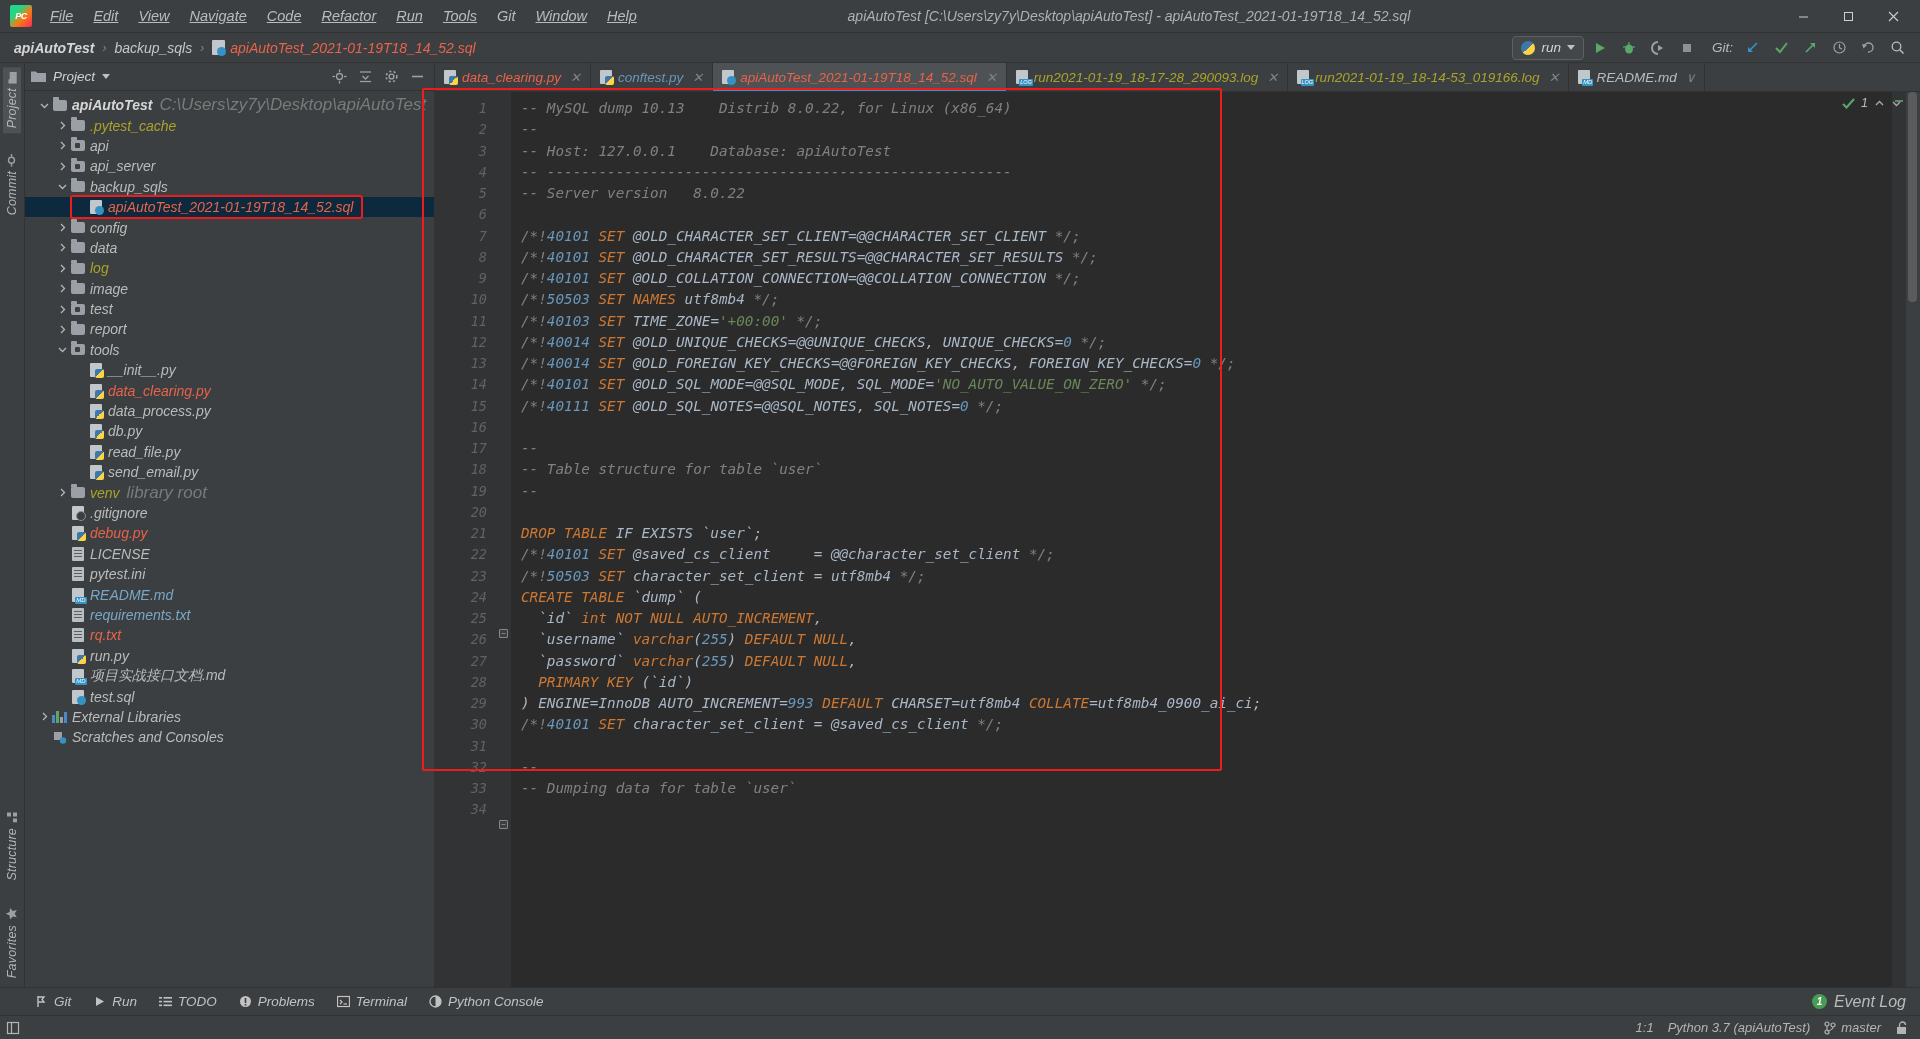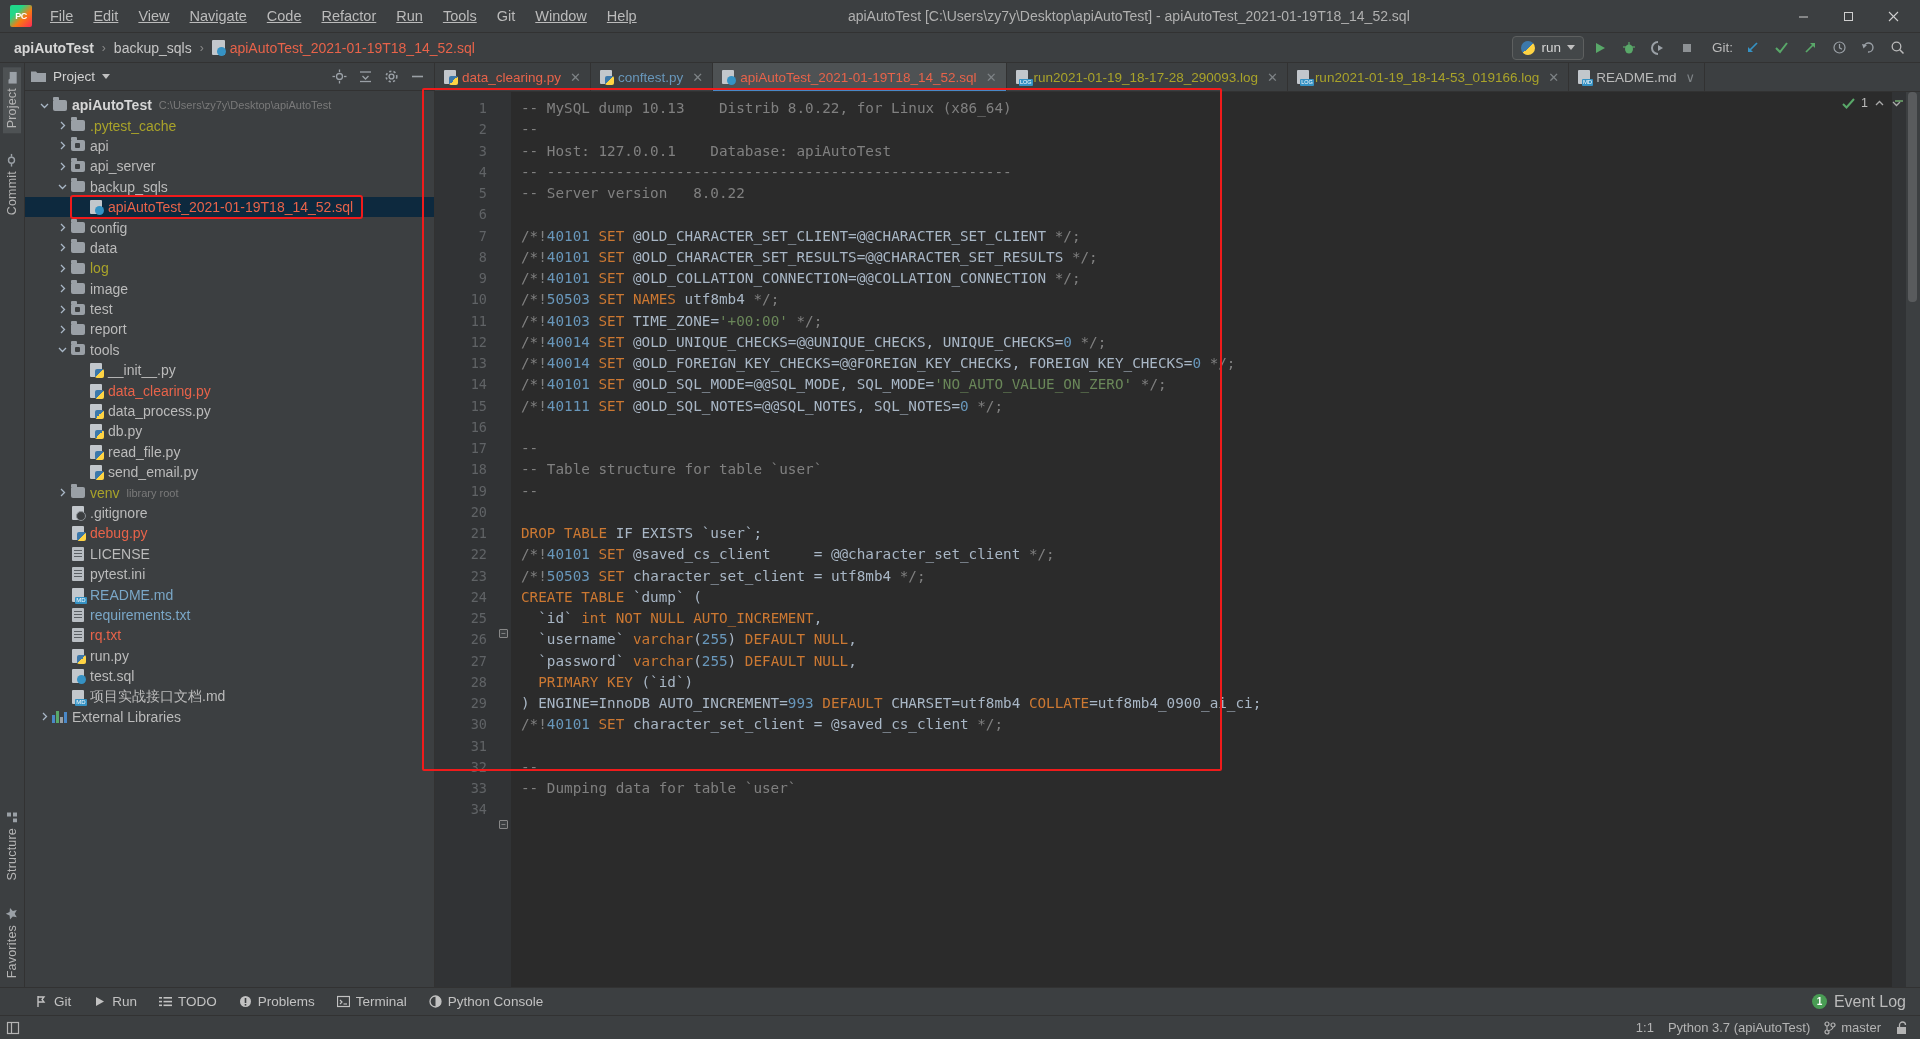--- a/index.html
+++ b/index.html
@@ -3,21 +3,21 @@
 <meta charset="utf-8">
 <style>
   * { box-sizing: border-box; margin: 0; padding: 0; }
   html, body {
     width: 1920px; height: 1039px;
     background: #3c3f41;
     font-family: "Liberation Sans", sans-serif;
     color: #bbbbbb;
     overflow: hidden;
   }
-  .app { width: 1920px; height: 1039px; display: flex; flex-direction: column; background:#c2410c; }
+  .app { width: 1920px; height: 1039px; display: flex; flex-direction: column; background:#c2410c;font-style:italic; }
 
   
   .titlebar {
     height: 33px; background:#3c3f41; display:flex; align-items:center;
     border-bottom:1px solid #323232; flex:none;
   }
   .pc-logo{
     width:22px;height:22px;margin:0 8px 0 10px;border-radius:2px;
     background:linear-gradient(135deg,#21d789 0%,#21d789 30%,#f97a12 60%,#fe2857 100%);
     position:relative; display:flex;align-items:center;justify-content:center;
@@ -92,21 +92,21 @@
   .tree{ flex:1; overflow:hidden; padding-top:4px; font-size:14px; }
   .row{ height:20.4px;display:flex;align-items:center;white-space:nowrap;padding-right:6px; }
   .row.selected{ background:#0d293e; }
   .arrow{ width:14px;flex:none;display:flex;align-items:center;justify-content:center;color:#a9b7c6;font-size:9px; }
   .arrow.empty{ visibility:hidden; }
   .ic{ width:17px;flex:none;display:flex;align-items:center;justify-content:center;margin-right:4px; }
   .lbl{ color:#bbbbbb; }
   .lbl.yellowish{ color:#a9a32a; }
   .lbl.red{ color:#e8634a; }
   .lbl.blue{ color:#7aa7c7; }
-  .sub{ color:#7a7a7a;font-size:11px;margin-left:7px; }
+  .sub{ color:#7a7a7a;font-size:17px;margin-left:7px; }
   .hl-box{ position:absolute; border:2.5px solid #f01b1b; border-radius:3px; pointer-events:none; }
 
   
   .folder{ width:14px;height:11px;background:#9aa0a6;border-radius:1px 2px 2px 2px;position:relative; }
   .folder:before{ content:"";position:absolute;top:-3px;left:0;width:6px;height:3px;background:#9aa0a6;border-radius:1px 1px 0 0; }
   .folder.src:after{ content:"";position:absolute;top:3px;left:4px;width:5px;height:5px;background:#3c3f41;border-radius:1px; }
   .fileic{ width:12px;height:14px;background:#c2c7cc;border-radius:1px;position:relative;flex:none; }
   .fileic.py:after{ content:"";position:absolute;right:-2px;bottom:-1px;width:9px;height:9px;border-radius:2px;
     background:linear-gradient(135deg,#3c78aa 50%,#ffd444 50%); }
   .fileic.sql:after{ content:"";position:absolute;right:-2px;bottom:-1px;width:9px;height:9px;border-radius:50%;background:#3592c4; }
@@ -675,48 +675,61 @@
             <span class="arrow empty"></span>
             <span class="ic">
               <span class="fileic py"></span>
             </span>
             <span class="lbl " style="">run.py</span>
           </div>
           <div class="row">
             <span style="width:30px;flex:none"></span>
             <span class="arrow empty"></span>
             <span class="ic">
+              <span class="fileic md"></span>
+            </span>
+            <span class="lbl " style="">项目实战接口文档.md</span>
+          </div>
+          <div class="row">
+            <span style="width:30px;flex:none"></span>
+            <span class="arrow empty"></span>
+            <span class="ic">
               <span class="fileic sql"></span>
             </span>
             <span class="lbl " style="">test.sql</span>
-          </div>
-          <div class="row">
-            <span style="width:30px;flex:none"></span>
-            <span class="arrow empty"></span>
-            <span class="ic">
-              <span class="fileic md"></span>
-            </span>
-            <span class="lbl " style="">项目实战接口文档.md</span>
           </div>
           <div class="row">
             <span style="width:12px;flex:none"></span>
             <span class="arrow">
               <svg width="9" height="9" viewBox="0 0 9 9">
                 <polyline points="3,1 6.5,4.5 3,8" fill="none" stroke="#a9b7c6" stroke-width="1.3"></polyline>
               </svg>
             </span>
             <span class="ic">
               <span class="libic">
                 <i style="height:8px;background:#4a88c7"></i>
                 <i style="height:12px;background:#59a869"></i>
                 <i style="height:6px;background:#9aa0a6"></i>
                 <i style="height:11px;background:#4a88c7"></i>
               </span>
             </span>
             <span class="lbl " style="">External Libraries</span>
+          </div>
+          <div class="row">
+            <span style="width:12px;flex:none"></span>
+            <span class="arrow empty"></span>
+            <span class="ic">
+              <span class="scratchic">
+                <svg width="14" height="13" viewBox="0 0 14 13">
+                  <path d="M1 1 h8 v8 h-8 z" fill="#9aa0a6"></path>
+                  <circle cx="10" cy="9.5" r="3.2" fill="#3592c4"></circle>
+                </svg>
+              </span>
+            </span>
+            <span class="lbl " style="">Scratches and Consoles</span>
           </div>
         </div>
     </div>
 
     <div class="editor-area">
       <div class="tabs" id="tabs">
           <div class="tab">
             <span class="fileic py"></span>
             <span class="tab-name red">data_clearing.py</span>
             <span class="x">✕</span>

